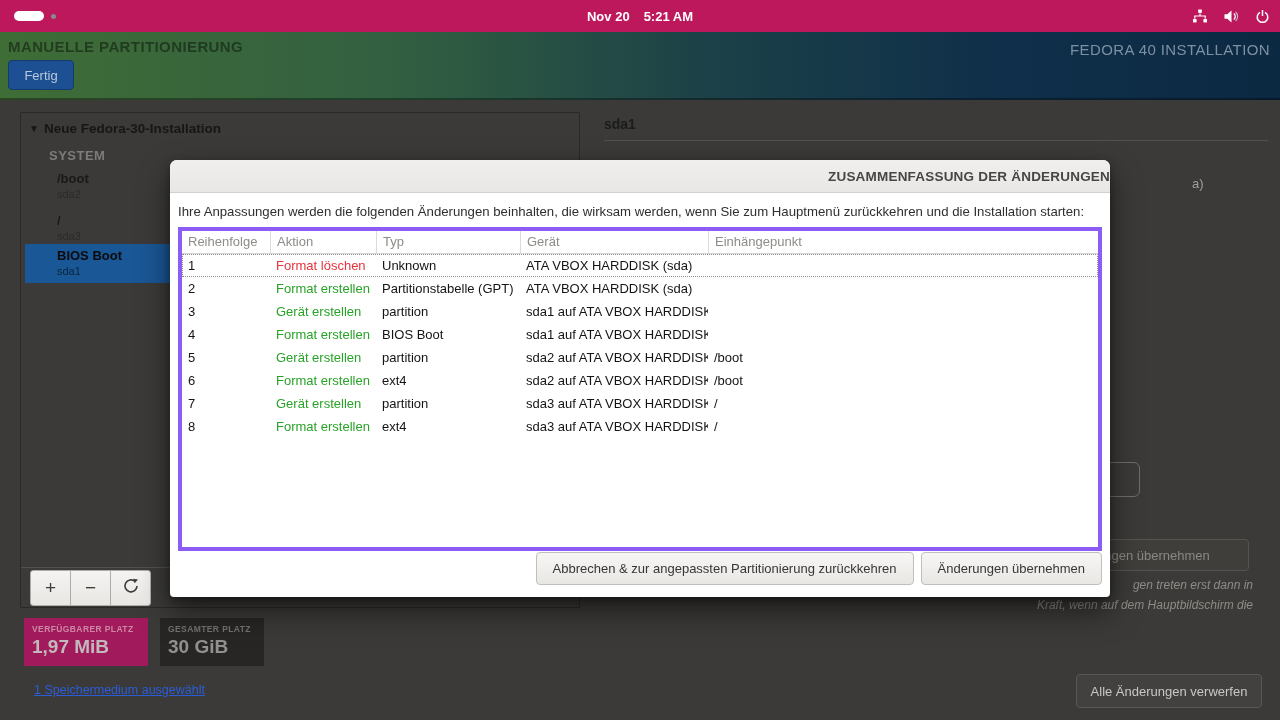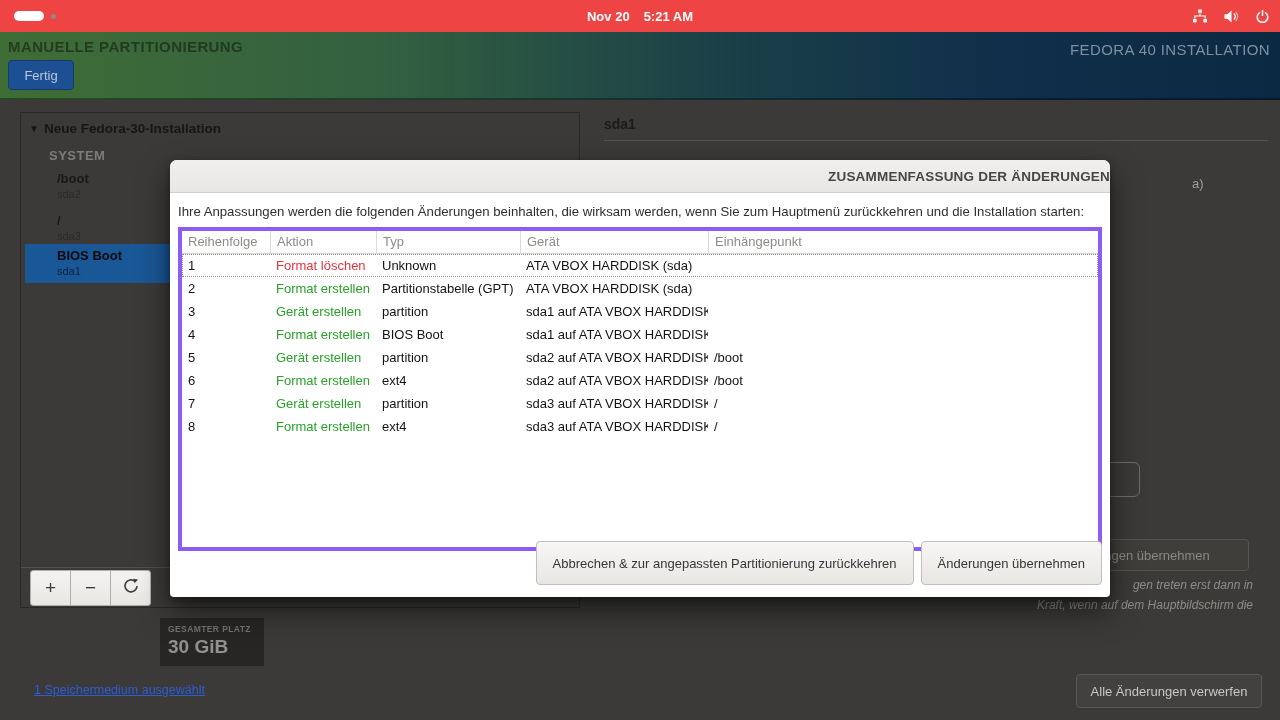--- a/index.html
+++ b/index.html
@@ -1,21 +1,21 @@
 <!DOCTYPE html>
 <html><head>
 <meta charset="utf-8">
 <style>
   * { margin:0; padding:0; box-sizing:border-box; }
   html,body { width:1280px; height:720px; }
   body { font-family:"Liberation Sans","DejaVu Sans",sans-serif; overflow:hidden; background:#3b3a38; }
   #screen { position:relative; width:1280px; height:720px; }
 
   
-  .topbar { position:absolute; left:0; top:0; width:1280px; height:32px; background:#ef4444; }
+  .topbar { position:absolute; left:0; top:0; width:1280px; height:32px; background:#be185d; }
   .ws-pill { position:absolute; left:14px; top:11px; width:30px; height:10px; border-radius:5px; background:#fff; }
   .ws-dot  { position:absolute; left:51px; top:14px; width:5px; height:5px; border-radius:50%; background:#8a8a8a; }
   .clock { position:absolute; left:0; right:0; top:0; height:32px; display:flex; align-items:center; justify-content:center; gap:14px; color:#fff; font-size:13px; font-weight:700; }
   .tray { position:absolute; right:10px; top:0; height:32px; display:flex; align-items:center; gap:15px; }
   .tray svg { display:block; }
 
   
   .header { position:absolute; left:0; top:32px; width:1280px; height:68px;
     background:linear-gradient(90deg,#3f6d36 0%,#336040 30%,#1c4147 55%,#0f2f4a 78%,#0c2942 100%);
     border-bottom:2px solid rgba(0,0,0,0.35); }
@@ -76,21 +76,21 @@
   .dlg-title { font-size:13.5px; font-weight:700; color:#474644; letter-spacing:0.2px; }
   .dlg-desc { position:absolute; left:8px; top:44px; width:924px; font-size:13.2px; color:#2f2f2f; white-space:nowrap; }
   .dlg-table { position:absolute; left:8px; top:67px; width:924px; bottom:46px; border:4px solid #8b5cf6; background:#fff; }
   .thead { display:grid; grid-template-columns:88px 106px 144px 188px 1fr; height:23px; border-bottom:1px solid #d6d4d1; }
   .th { font-size:13px; color:#8e8c88; line-height:22px; padding-left:6px; border-left:1px solid #dddbd8; overflow:hidden; }
   .th:first-child { border-left:none; }
   .trow { display:grid; grid-template-columns:88px 106px 144px 188px 1fr; height:23px; }
   .trow.focused { outline:1px dotted #8c8c8c; outline-offset:-1px; }
   .td { font-size:13px; color:#141414; line-height:23px; padding-left:6px; white-space:nowrap; overflow:hidden; }
   .dlg-actions { position:absolute; right:8px; bottom:12px; display:flex; gap:7px; }
-  .dlg-btn { height:44px; border-radius:4px; background:linear-gradient(#f7f6f4,#e9e7e4); border:1px solid #c1bfbb;
+  .dlg-btn { height:33px; border-radius:4px; background:linear-gradient(#f7f6f4,#e9e7e4); border:1px solid #c1bfbb;
     color:#363636; font-size:13px; display:flex; align-items:center; justify-content:center; padding:8px 16px; }
 </style>
 </head>
 <body>
 
 <div id="screen">
 
   <div class="topbar">
     <div class="ws-pill"></div>
     <div class="ws-dot"></div>
@@ -156,20 +156,24 @@
         <span>
           <svg width="16" height="16" viewBox="0 0 16 16">
             <path d="M11.8 3.2 A6 6 0 1 0 14 8" fill="none" stroke="#3f3d3b" stroke-width="1.6"></path>
             <path d="M10.2 0.8 L15 1.6 L11.6 5.2 Z" fill="#3f3d3b"></path>
           </svg>
         </span>
       </div>
     </div>
   </div>
 
+  <div class="space-box avail">
+    <div class="lbl">VERFÜGBARER PLATZ</div>
+    <div class="val">1,97 MiB</div>
+  </div>
   <div class="space-box total">
     <div class="lbl">GESAMTER PLATZ</div>
     <div class="val">30 GiB</div>
   </div>
   <a class="disk-link">1 Speichermedium ausgewählt</a>
 
   <div class="rp-title">sda1</div>
   <div class="rp-rule"></div>
   <div class="rp-clip">a)</div>
   <div class="rp-input"></div>

